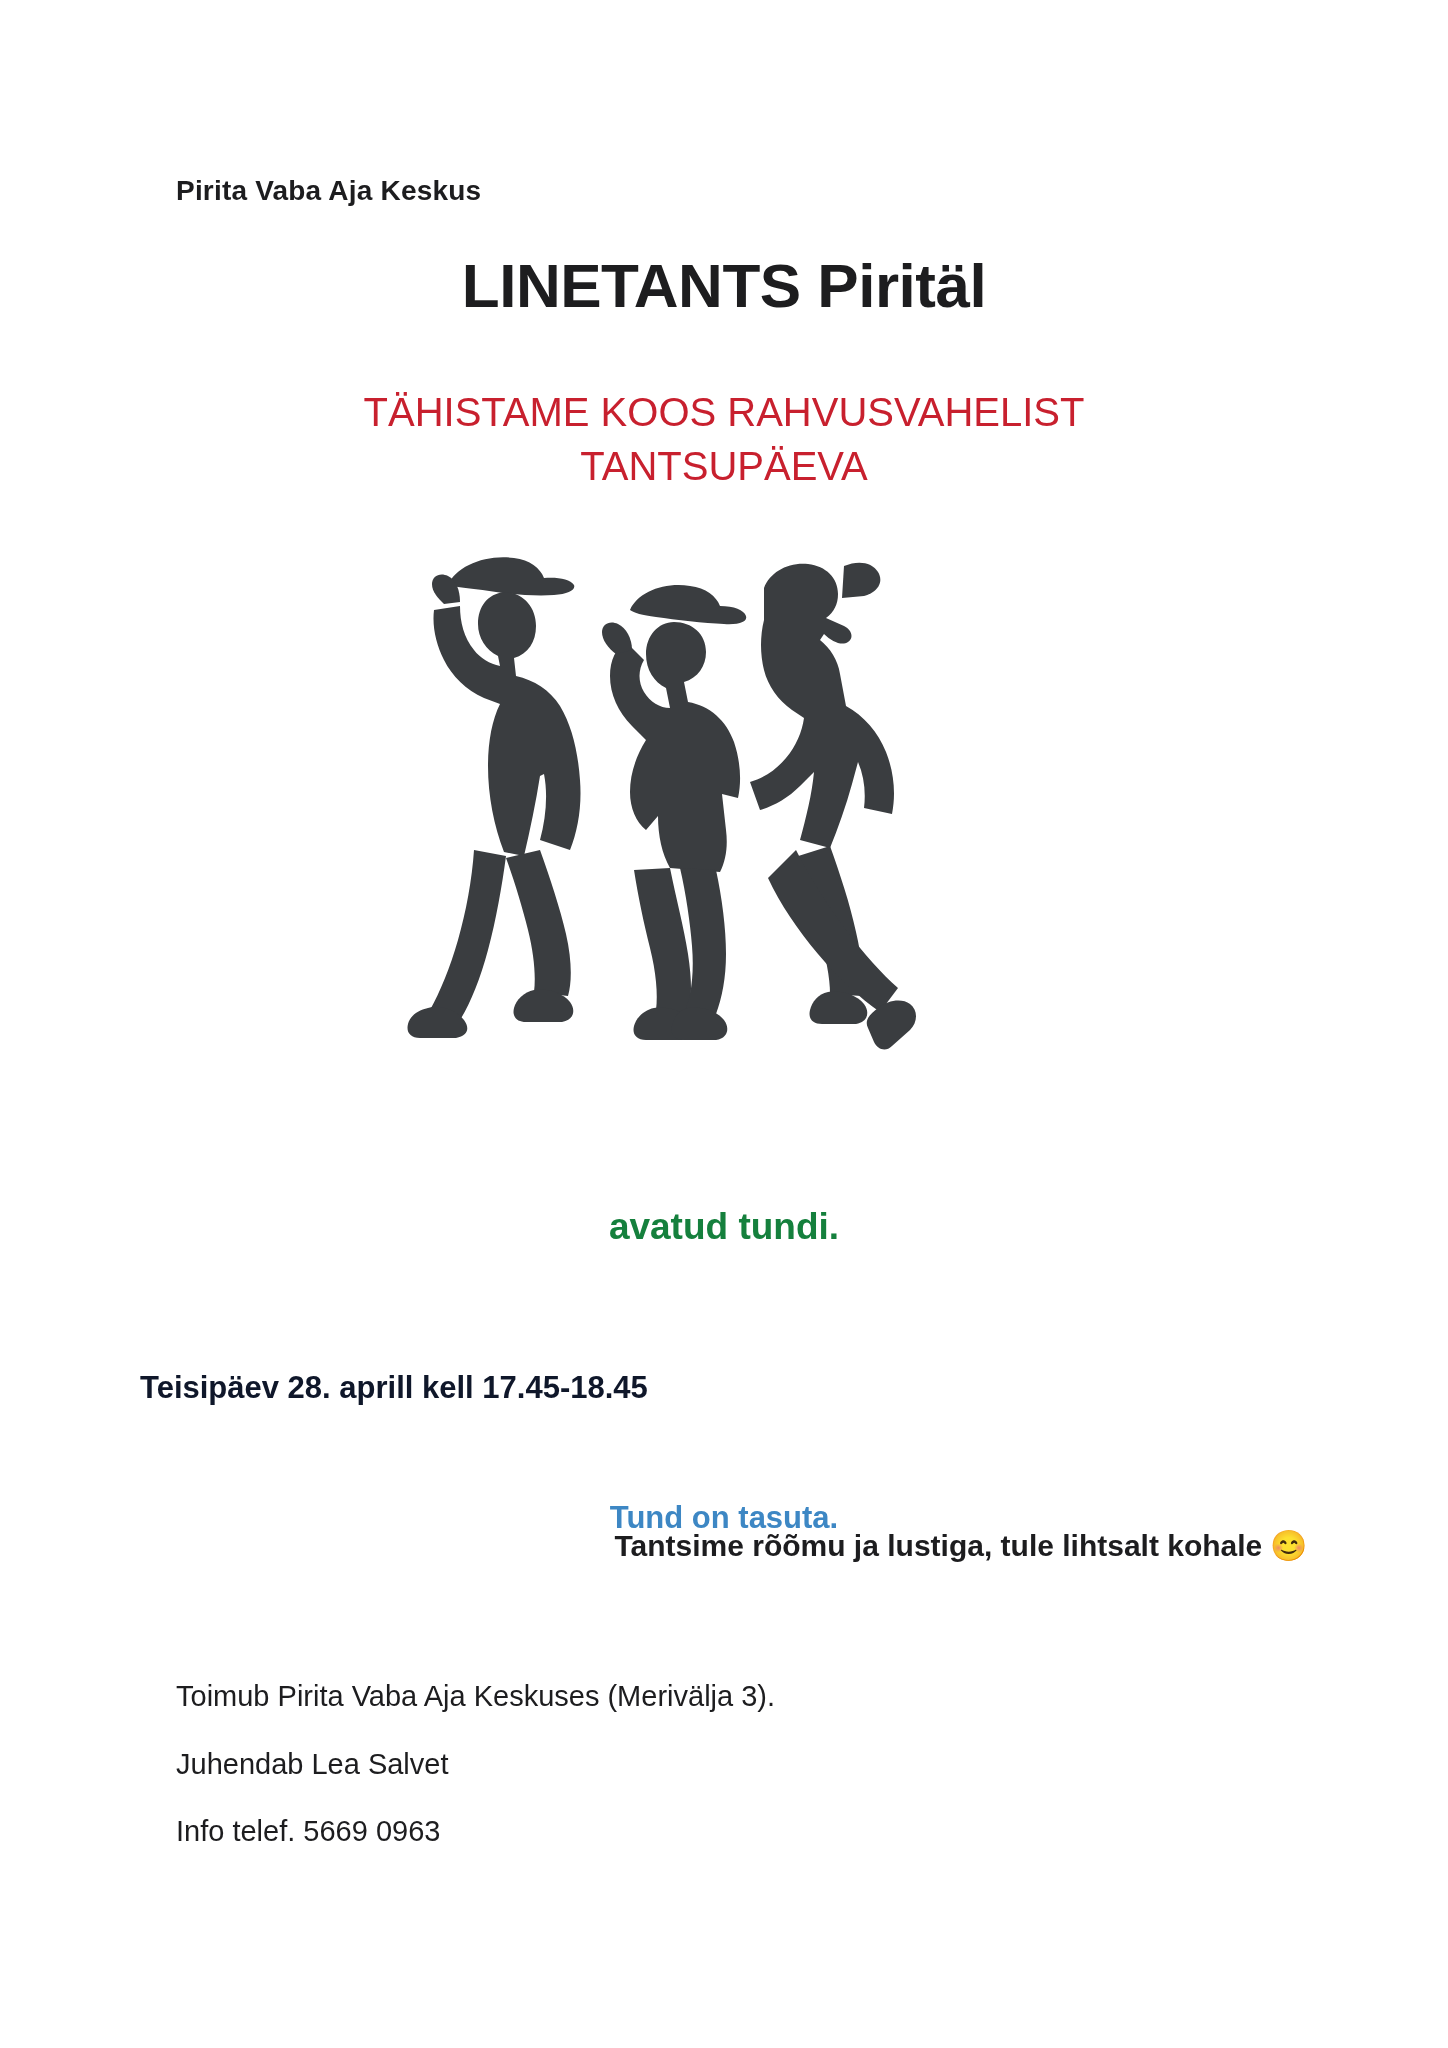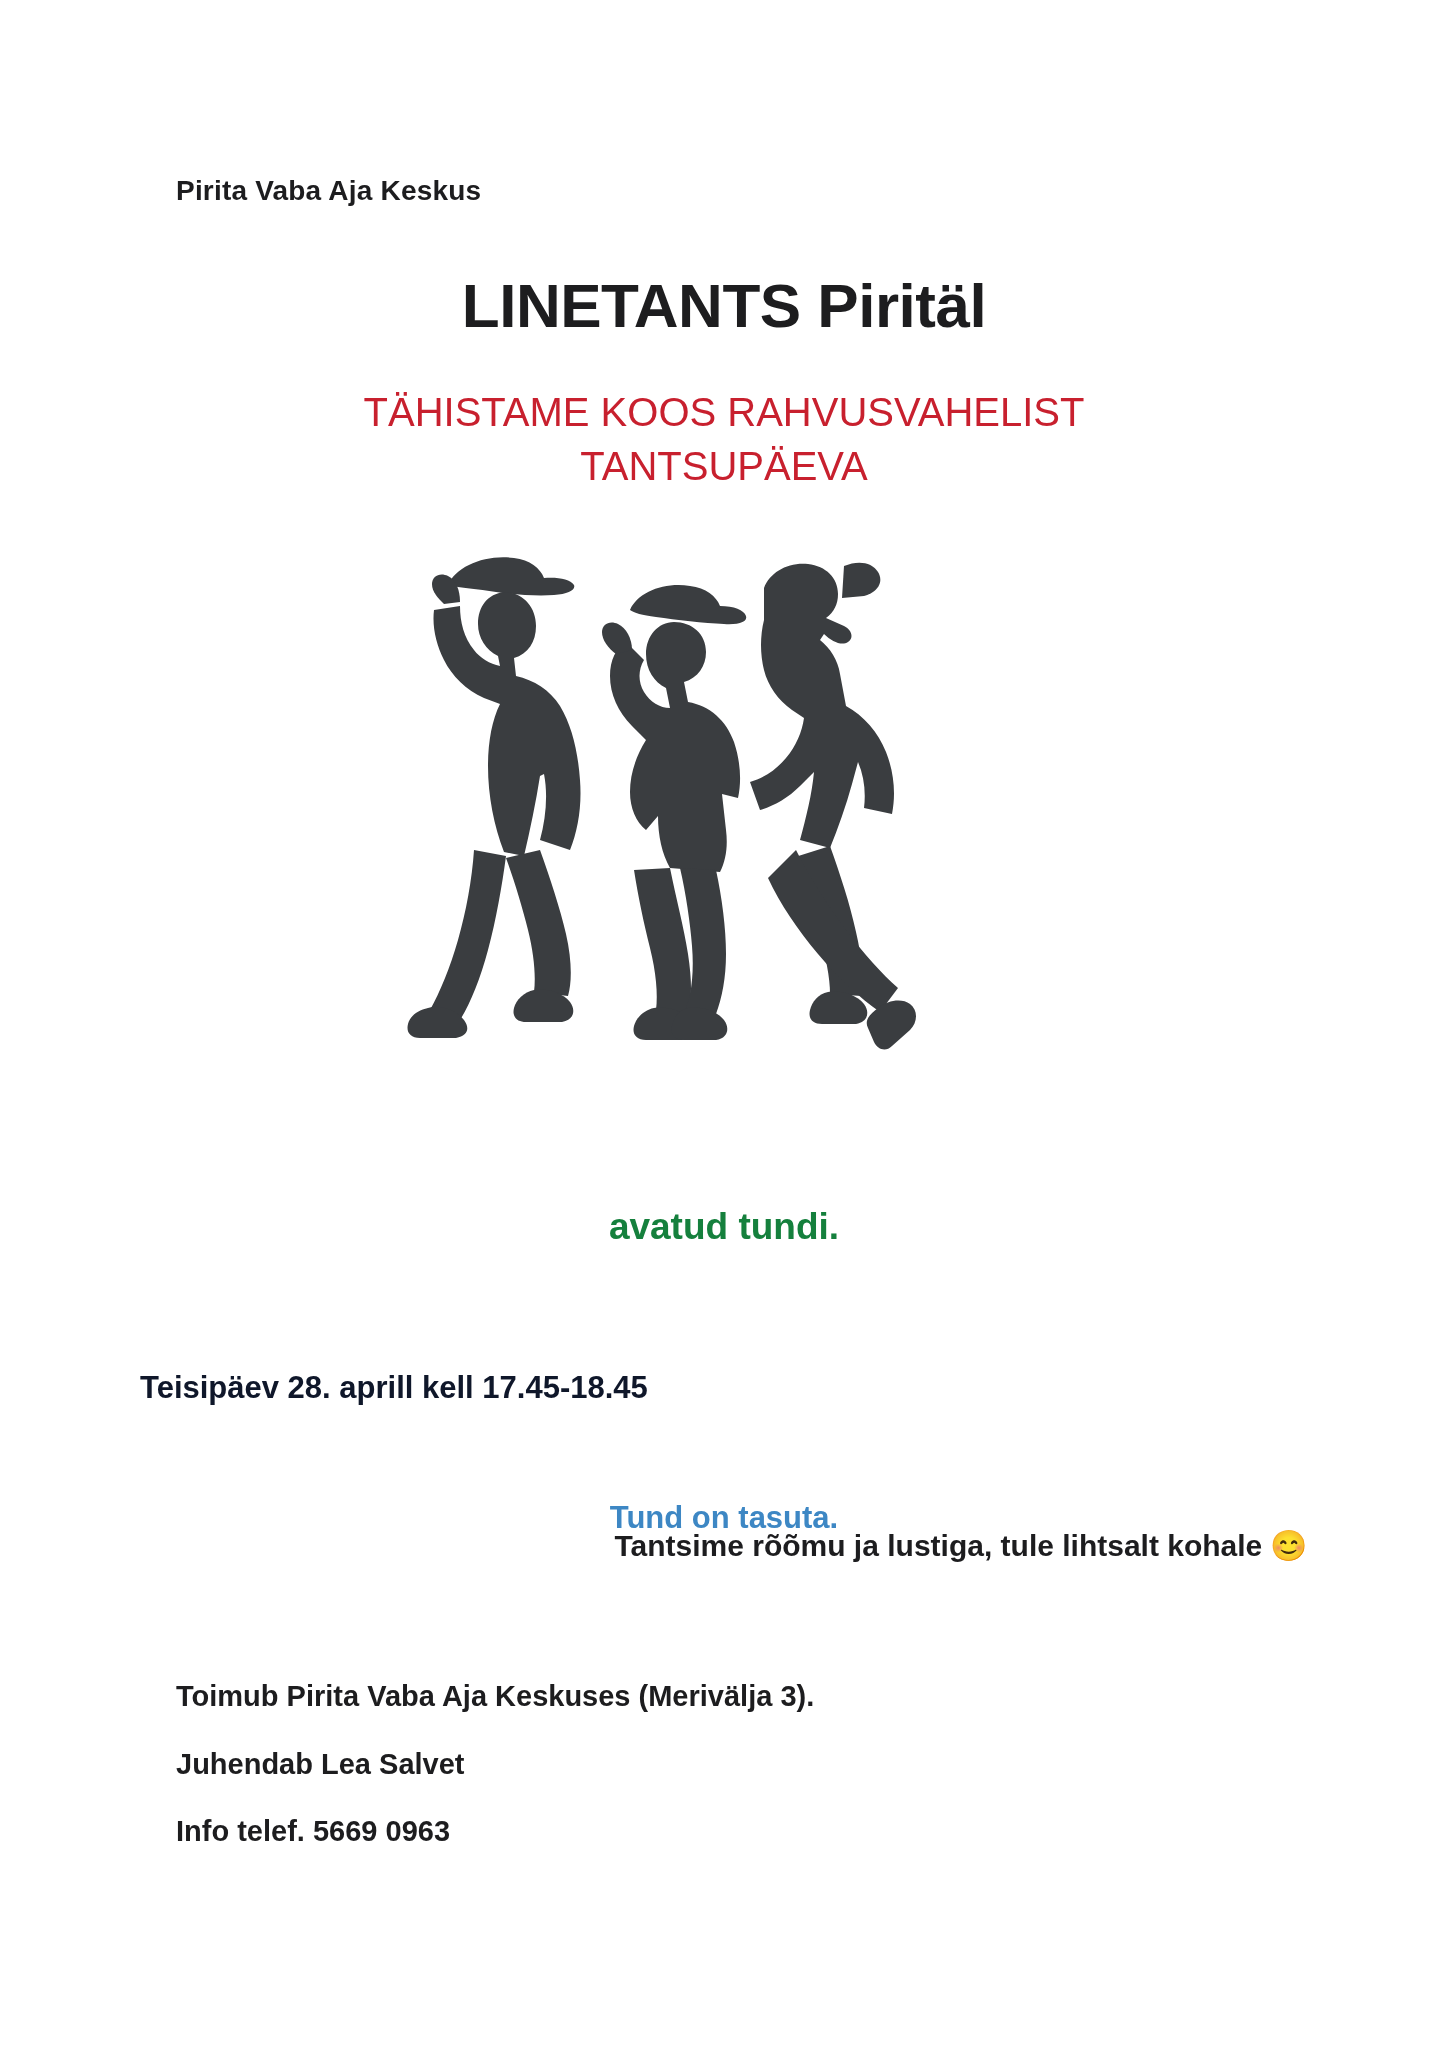--- a/index.html
+++ b/index.html
@@ -33,21 +33,20 @@
   .main-title {
     position: absolute;
     left: 0;
     right: 0;
     top: 250px;
     text-align: center;
     font-size: 62px;
     font-weight: 700;
     letter-spacing: -0.5px;
     color: #1d1d1f;
-    margin-top: 20px;
   }
   .subtitle {
     position: absolute;
     left: 220px;
     right: 220px;
     top: 385px;
     text-align: center;
     font-size: 40px;
     font-weight: 400;
     line-height: 1.35;
@@ -113,21 +112,21 @@
   }
   .joy .emoji {
     font-size: 30px;
   }
   .details {
     position: absolute;
     left: 176px;
     top: 1670px;
     font-size: 29px;
     line-height: 1.85;
-    font-weight: 700;
+    font-weight: 400;
     color: #1d1d1f;
   }
   .details div {
     margin-bottom: 14px;
   }
 </style>
 </head>
 <body>
 
 <div class="poster">

